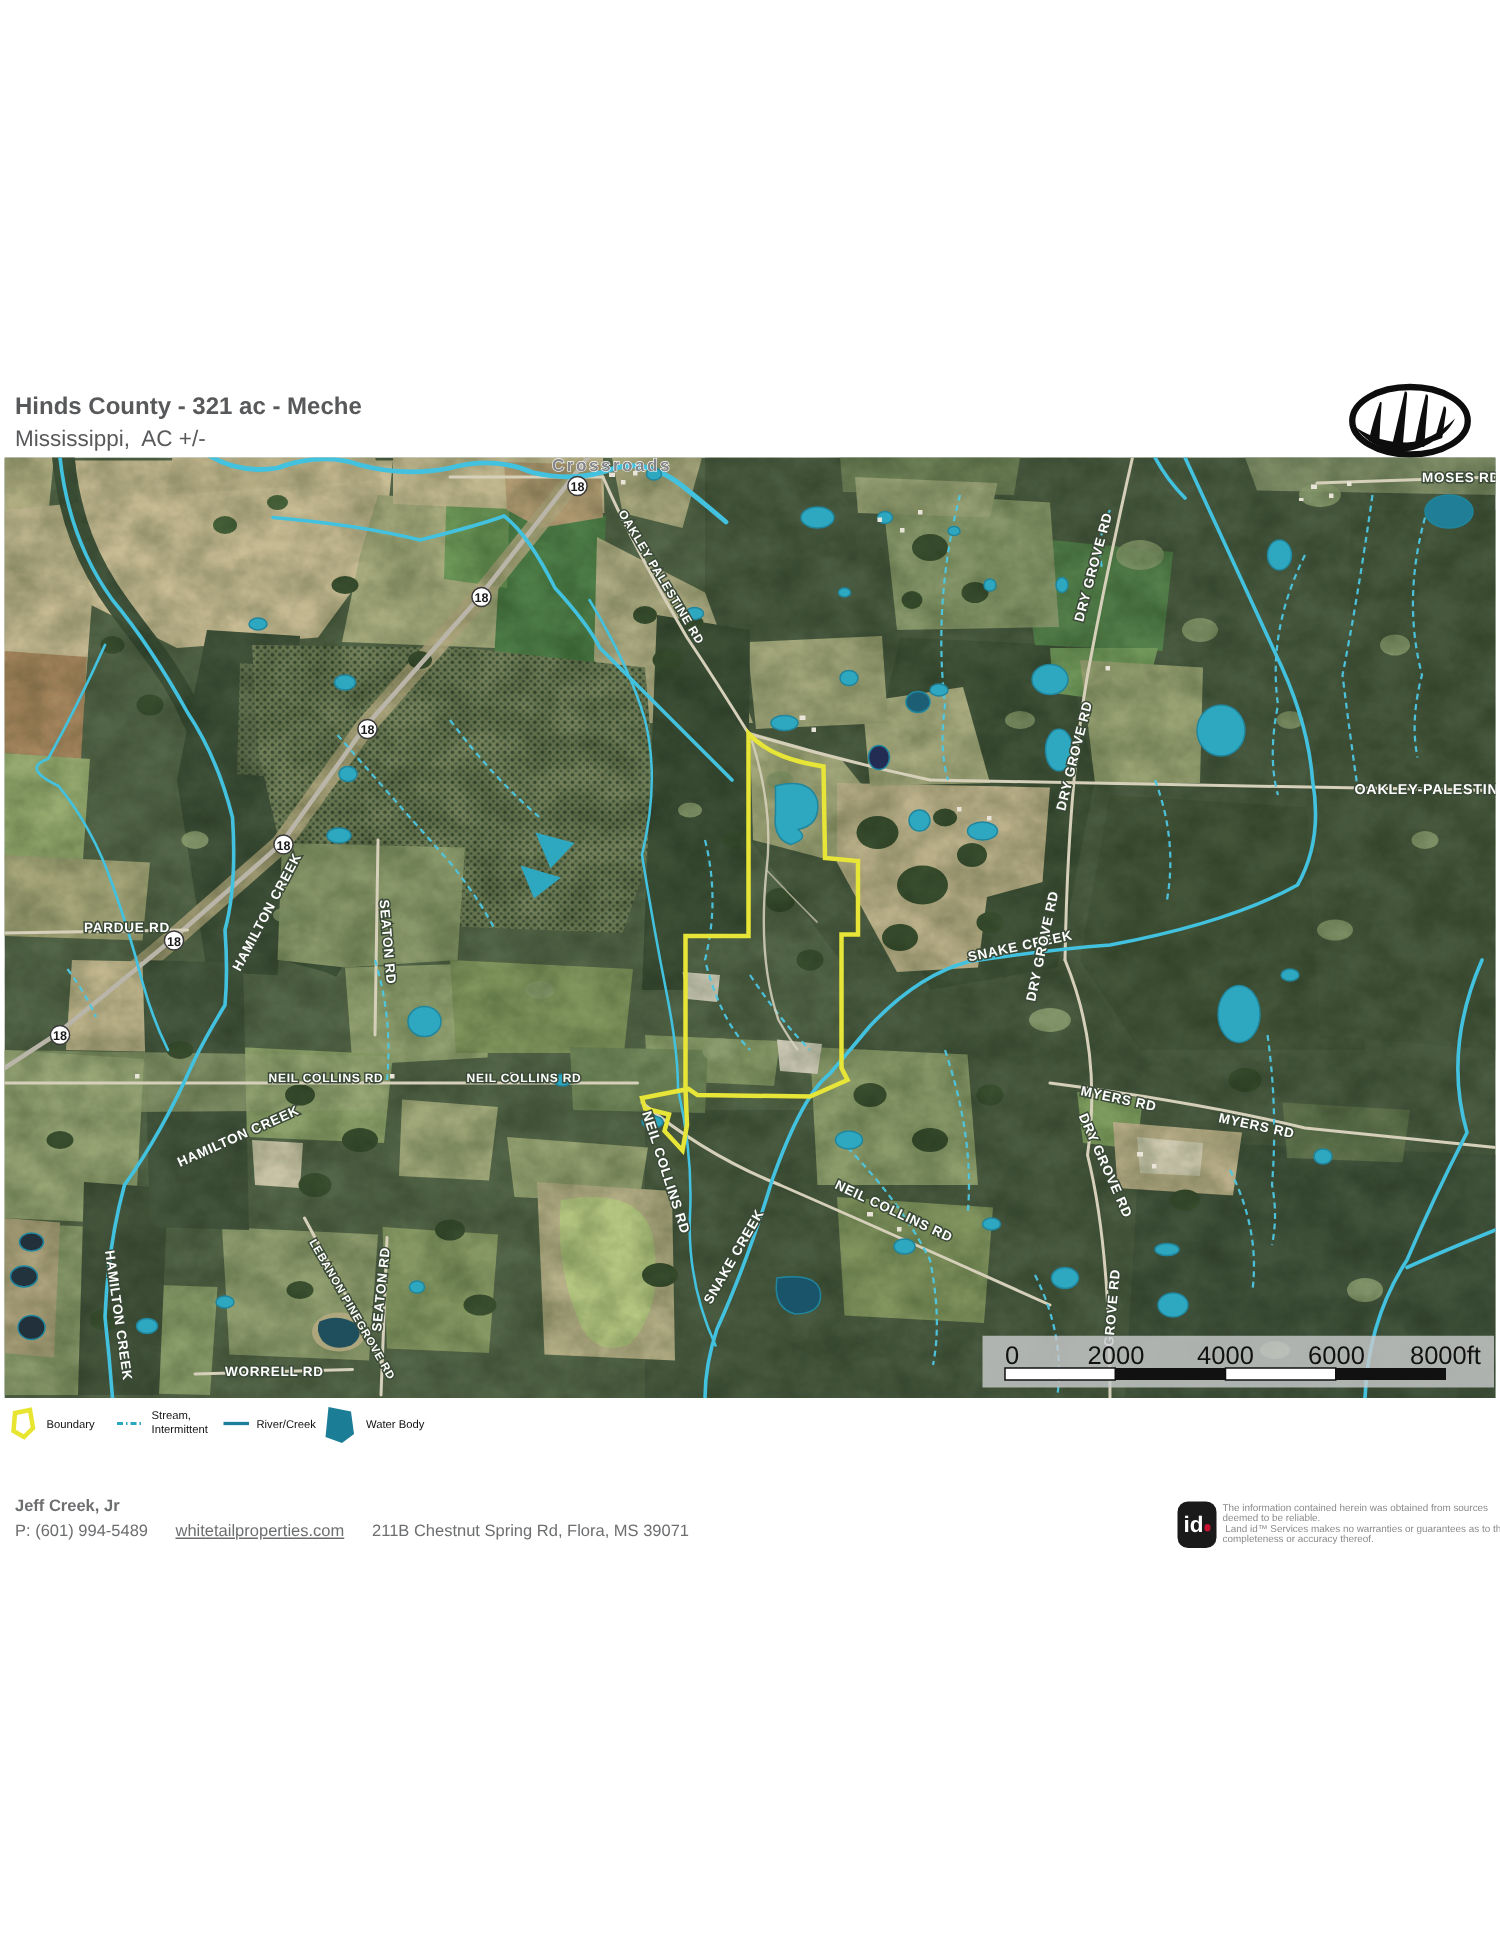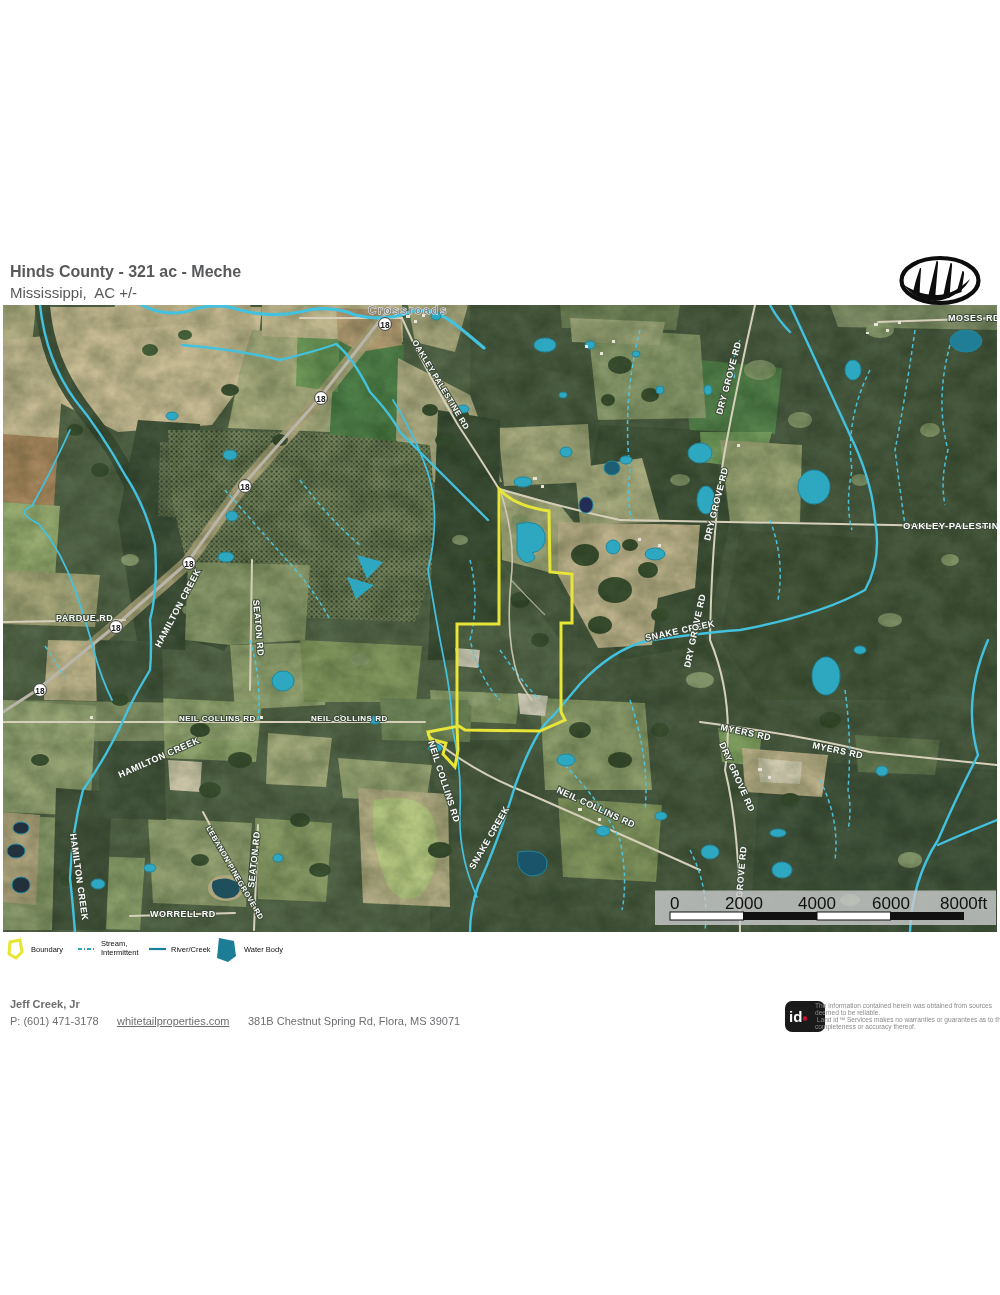--- a/index.html
+++ b/index.html
@@ -455,25 +455,25 @@
 
     <text x="171" y="20" font-size="7.5" fill="#111" font-family="Liberation Sans, sans-serif">River/Creek</text>
 
     <path d="M 219,6 L 234,9 L 236,24 L 228,30 L 217,26 Z" fill="#1b7d96"></path>
 
     <text x="244" y="20" font-size="7.5" fill="#111" font-family="Liberation Sans, sans-serif">Water Body</text>
   </svg>
 
   <div class="abs" style="left:10px;top:998px;font-size:11px;font-weight:bold;color:#6d6e70;">Jeff Creek, Jr</div>
 
-  <div class="abs" style="left:10px;top:1015px;font-size:11px;color:#6d6e70;">P: (601) 471-3178</div>
+  <div class="abs" style="left:10px;top:1015px;font-size:11px;color:#6d6e70;">P: (601) 994-5489</div>
 
   <div class="abs" style="left:117px;top:1015px;font-size:11px;color:#6d6e70;text-decoration:underline;">whitetailproperties.com</div>
 
-  <div class="abs" style="left:248px;top:1015px;font-size:11px;color:#6d6e70;">381B Chestnut Spring Rd, Flora, MS 39071</div>
-
-  <div class="abs" style="left:785px;top:1001px;width:40px;height:31px;background:#1a1a1a;border-radius:7px;">
+  <div class="abs" style="left:248px;top:1015px;font-size:11px;color:#6d6e70;">211B Chestnut Spring Rd, Flora, MS 39071</div>
+
+  <div class="abs" style="left:785px;top:1001px;width:26px;height:31px;background:#1a1a1a;border-radius:7px;">
     <div style="position:absolute;left:4px;top:7px;font-size:15px;font-weight:bold;color:#fff;font-family:'Liberation Sans',sans-serif;">id</div>
     <div style="position:absolute;left:17.5px;top:15px;width:4.5px;height:4.5px;border-radius:50%;background:#c41230;"></div>
   </div>
 
   <div class="abs" style="left:815px;top:1002px;width:190px;font-size:6.6px;line-height:7.1px;color:#8a8b8d;white-space:nowrap;">The information contained herein was obtained from sources<br>deemed to be reliable.<br>&nbsp;Land id™ Services makes no warranties or guarantees as to the<br>completeness or accuracy thereof.</div>
 </div>
 
 </body></html>

